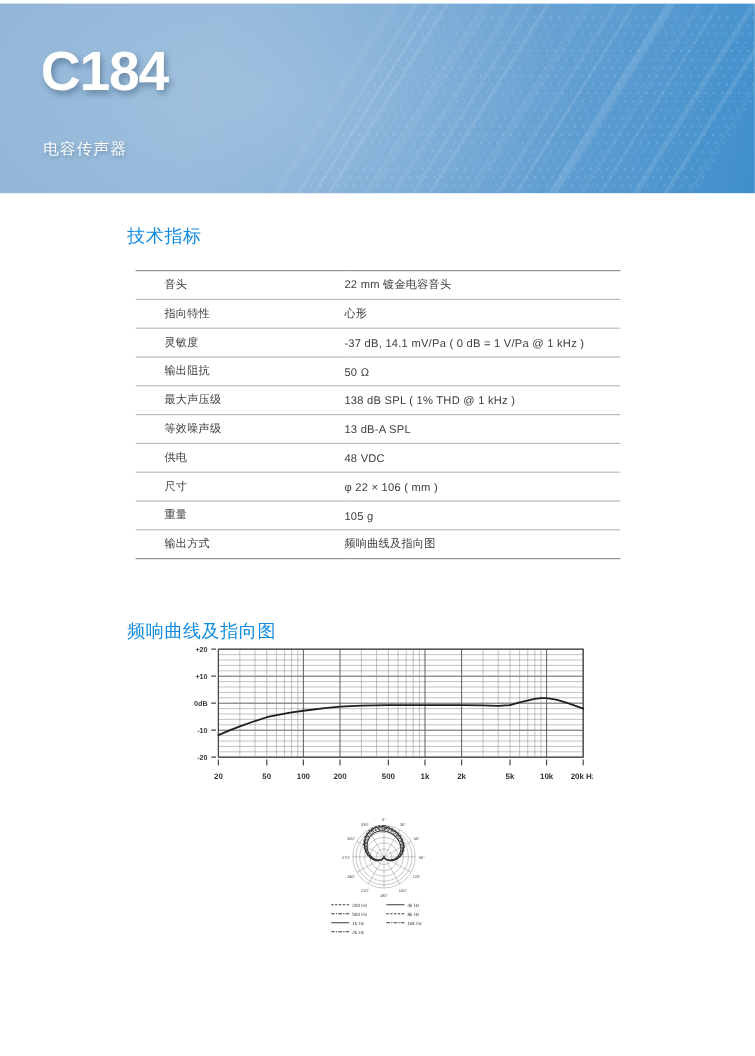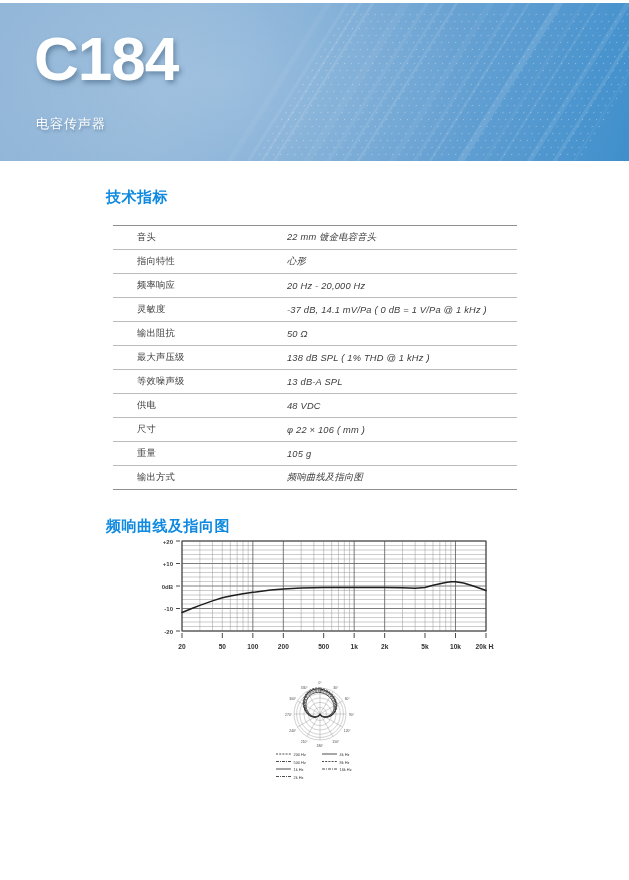--- a/index.html
+++ b/index.html
@@ -32,56 +32,56 @@
     background-size:7px 7px;
     transform:skewX(-32deg);
     opacity:.85;
   }
   .banner .glow{
     position:absolute;left:-10%;top:-60%;width:90%;height:220%;
     background:radial-gradient(ellipse at center, rgba(255,255,255,0.18) 0%, rgba(255,255,255,0) 65%);
   }
   .model{
     position:absolute;left:34px;top:24px;
-    font-size:62px;line-height:64px;font-weight:bold;
+    font-size:46px;line-height:64px;font-weight:bold;
     color:#ffffff;letter-spacing:-1px;
     text-shadow:2px 3px 5px rgba(40,70,100,.45);
     font-family:"Liberation Sans","DejaVu Sans",sans-serif;
   }
   .model-sub{
     position:absolute;left:36px;top:112px;
     font-size:13px;color:#ffffff;letter-spacing:1px;
     text-shadow:1px 2px 3px rgba(40,70,100,.40);
   }
 
   
   .sec-title{
     position:absolute;
-    font-size:15px;font-weight:bold;color:#0f8ae0;
+    font-size:15px;font-weight:normal;color:#0f8ae0;
     letter-spacing:.5px;
   }
   #spec-title{left:106px;top:188px;}
   #curve-title{left:106px;top:517px;}
 
   
   .spec-table{
     position:absolute;left:113px;top:225px;width:404px;
     border-collapse:collapse;
   }
   .spec-table tr{height:24px;}
   .spec-table td{
     border-bottom:1px solid #b9bcbe;
     font-size:9.3px;color:#3c3c3c;
     padding:0 0 0 0;vertical-align:middle;
     letter-spacing:.2px;
   }
   .spec-table tr:first-child td{border-top:1px solid #8d9093;}
   .spec-table tr:last-child td{border-bottom:1px solid #8d9093;}
   .spec-table td.k{width:150px;padding-left:24px;color:#3c3c3c;margin-top:47px;}
-  .spec-table td.v{color:#3c3c3c;font-style:italic;}
+  .spec-table td.v{color:#3c3c3c;}
 
   
   .chart-wrap{position:absolute;left:134px;top:531px;width:360px;height:135px;}
   .polar-wrap{position:absolute;left:272px;top:678px;width:96px;height:112px;}
 
   
   .footer{position:absolute;left:0;top:795px;width:629px;height:85px;}
   svg{display:block;}
 </style>
 </head>
@@ -119,24 +119,20 @@
 
   <table class="spec-table">
     <tbody id="spec-body">
         <tr>
           <td class="k">音头</td>
           <td class="v">22 mm 镀金电容音头</td>
         </tr>
         <tr>
           <td class="k">指向特性</td>
           <td class="v">心形</td>
-        </tr>
-        <tr>
-          <td class="k">频率响应</td>
-          <td class="v">20 Hz - 20,000 Hz</td>
         </tr>
         <tr>
           <td class="k">灵敏度</td>
           <td class="v">-37 dB,  14.1 mV/Pa ( 0 dB = 1 V/Pa @ 1 kHz )</td>
         </tr>
         <tr>
           <td class="k">输出阻抗</td>
           <td class="v">50 Ω</td>
         </tr>
         <tr>

